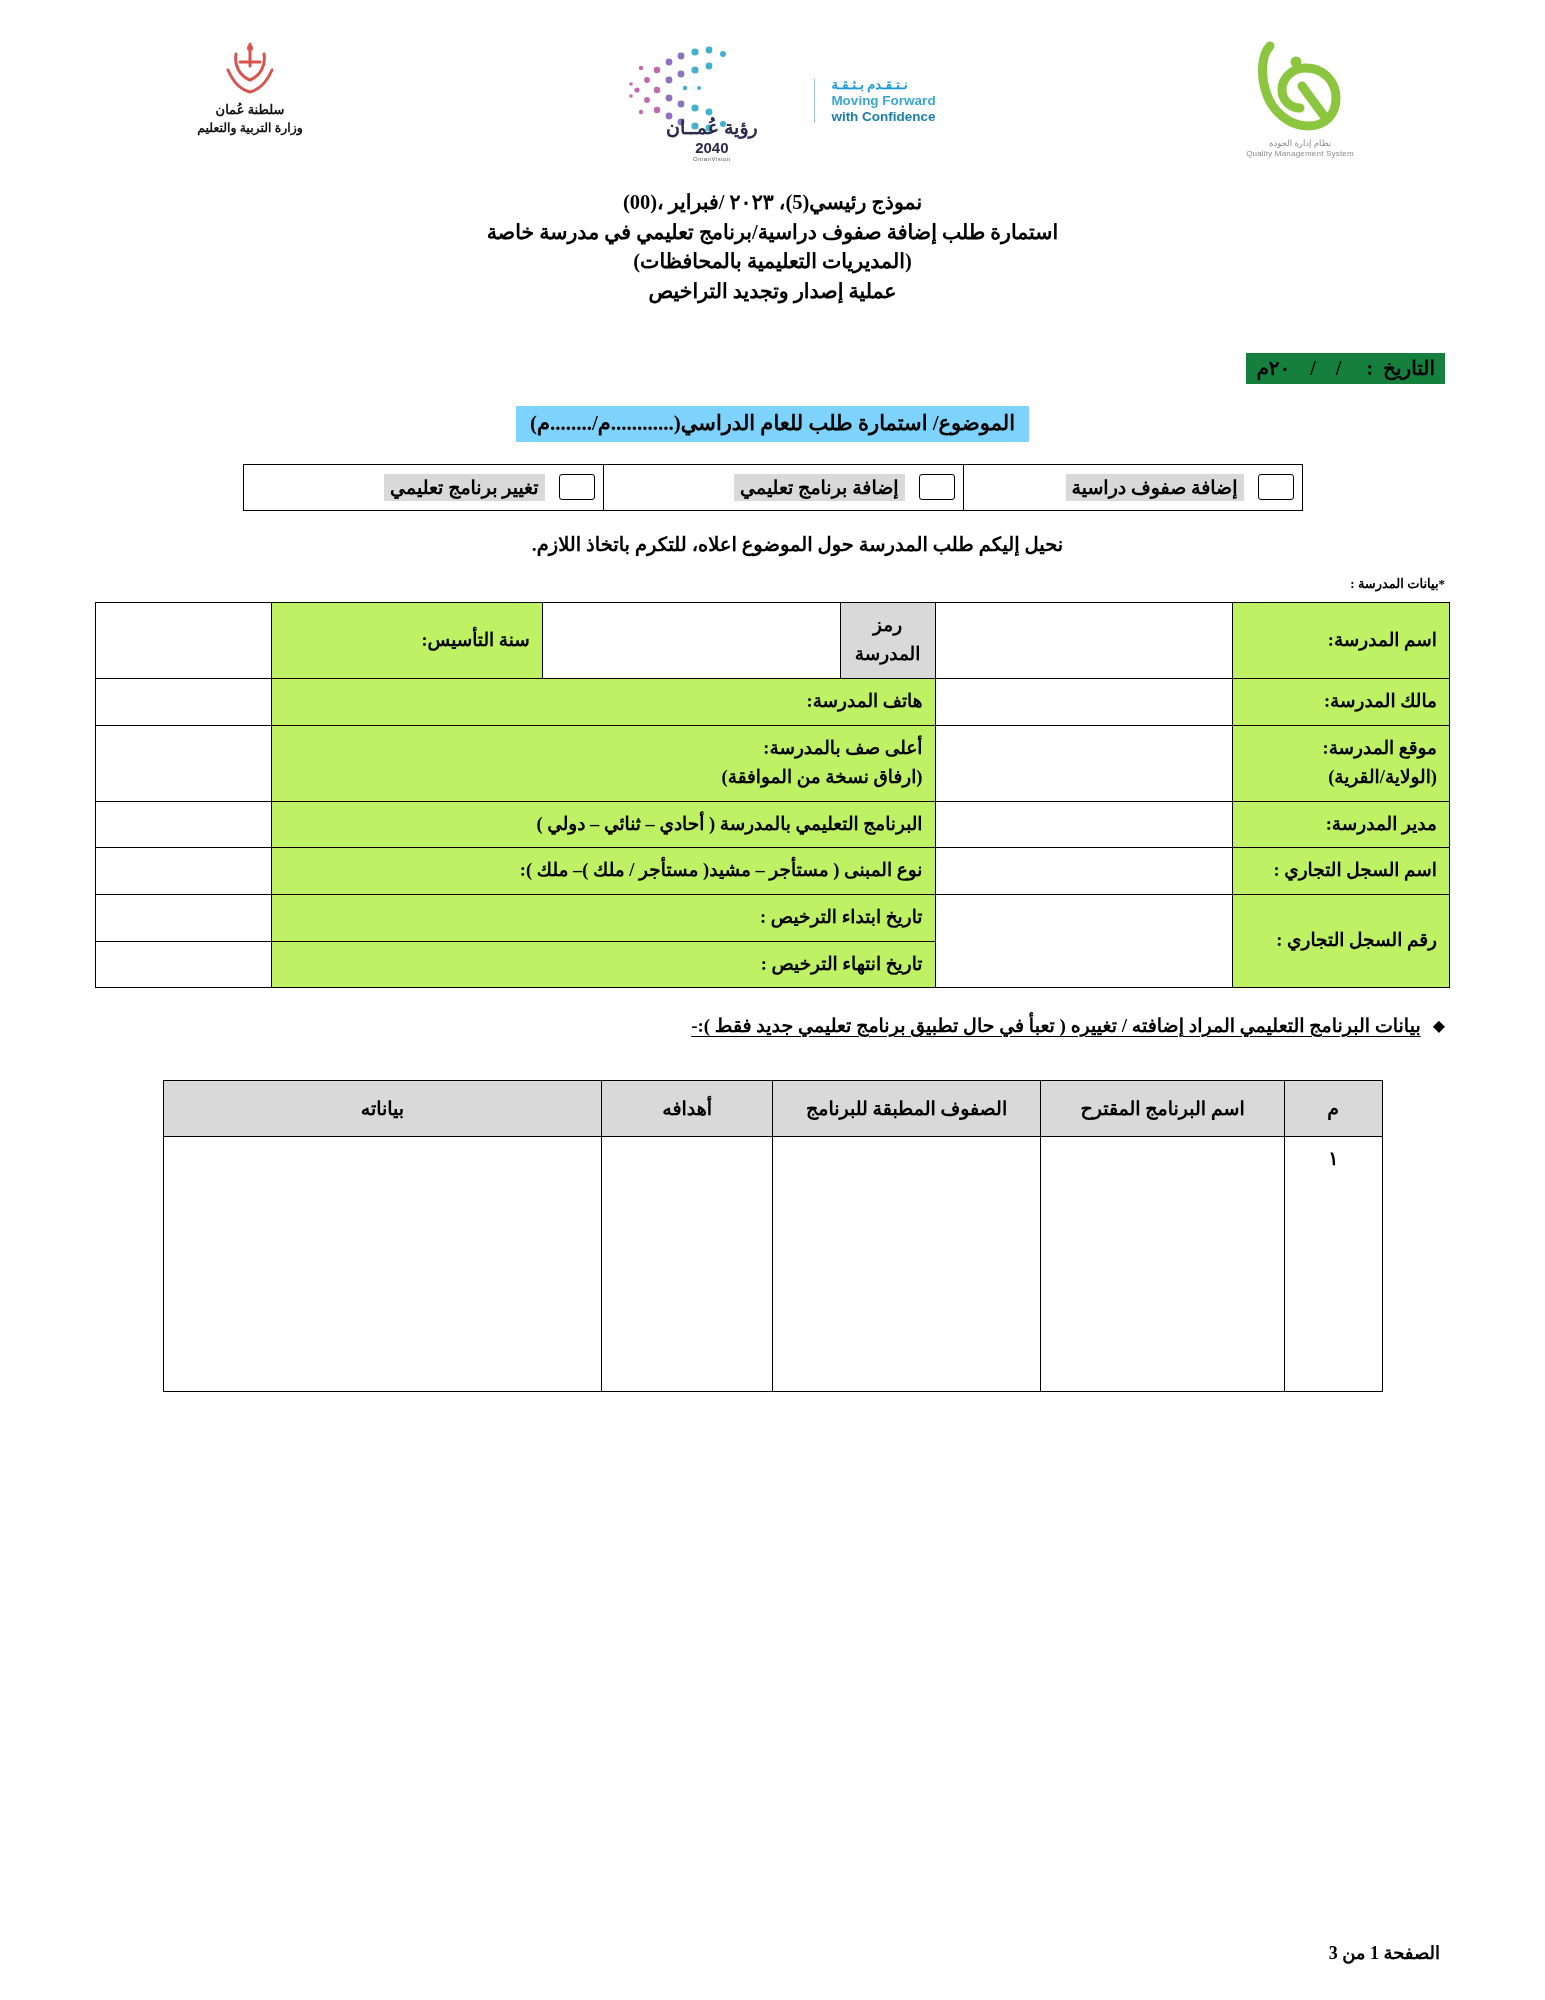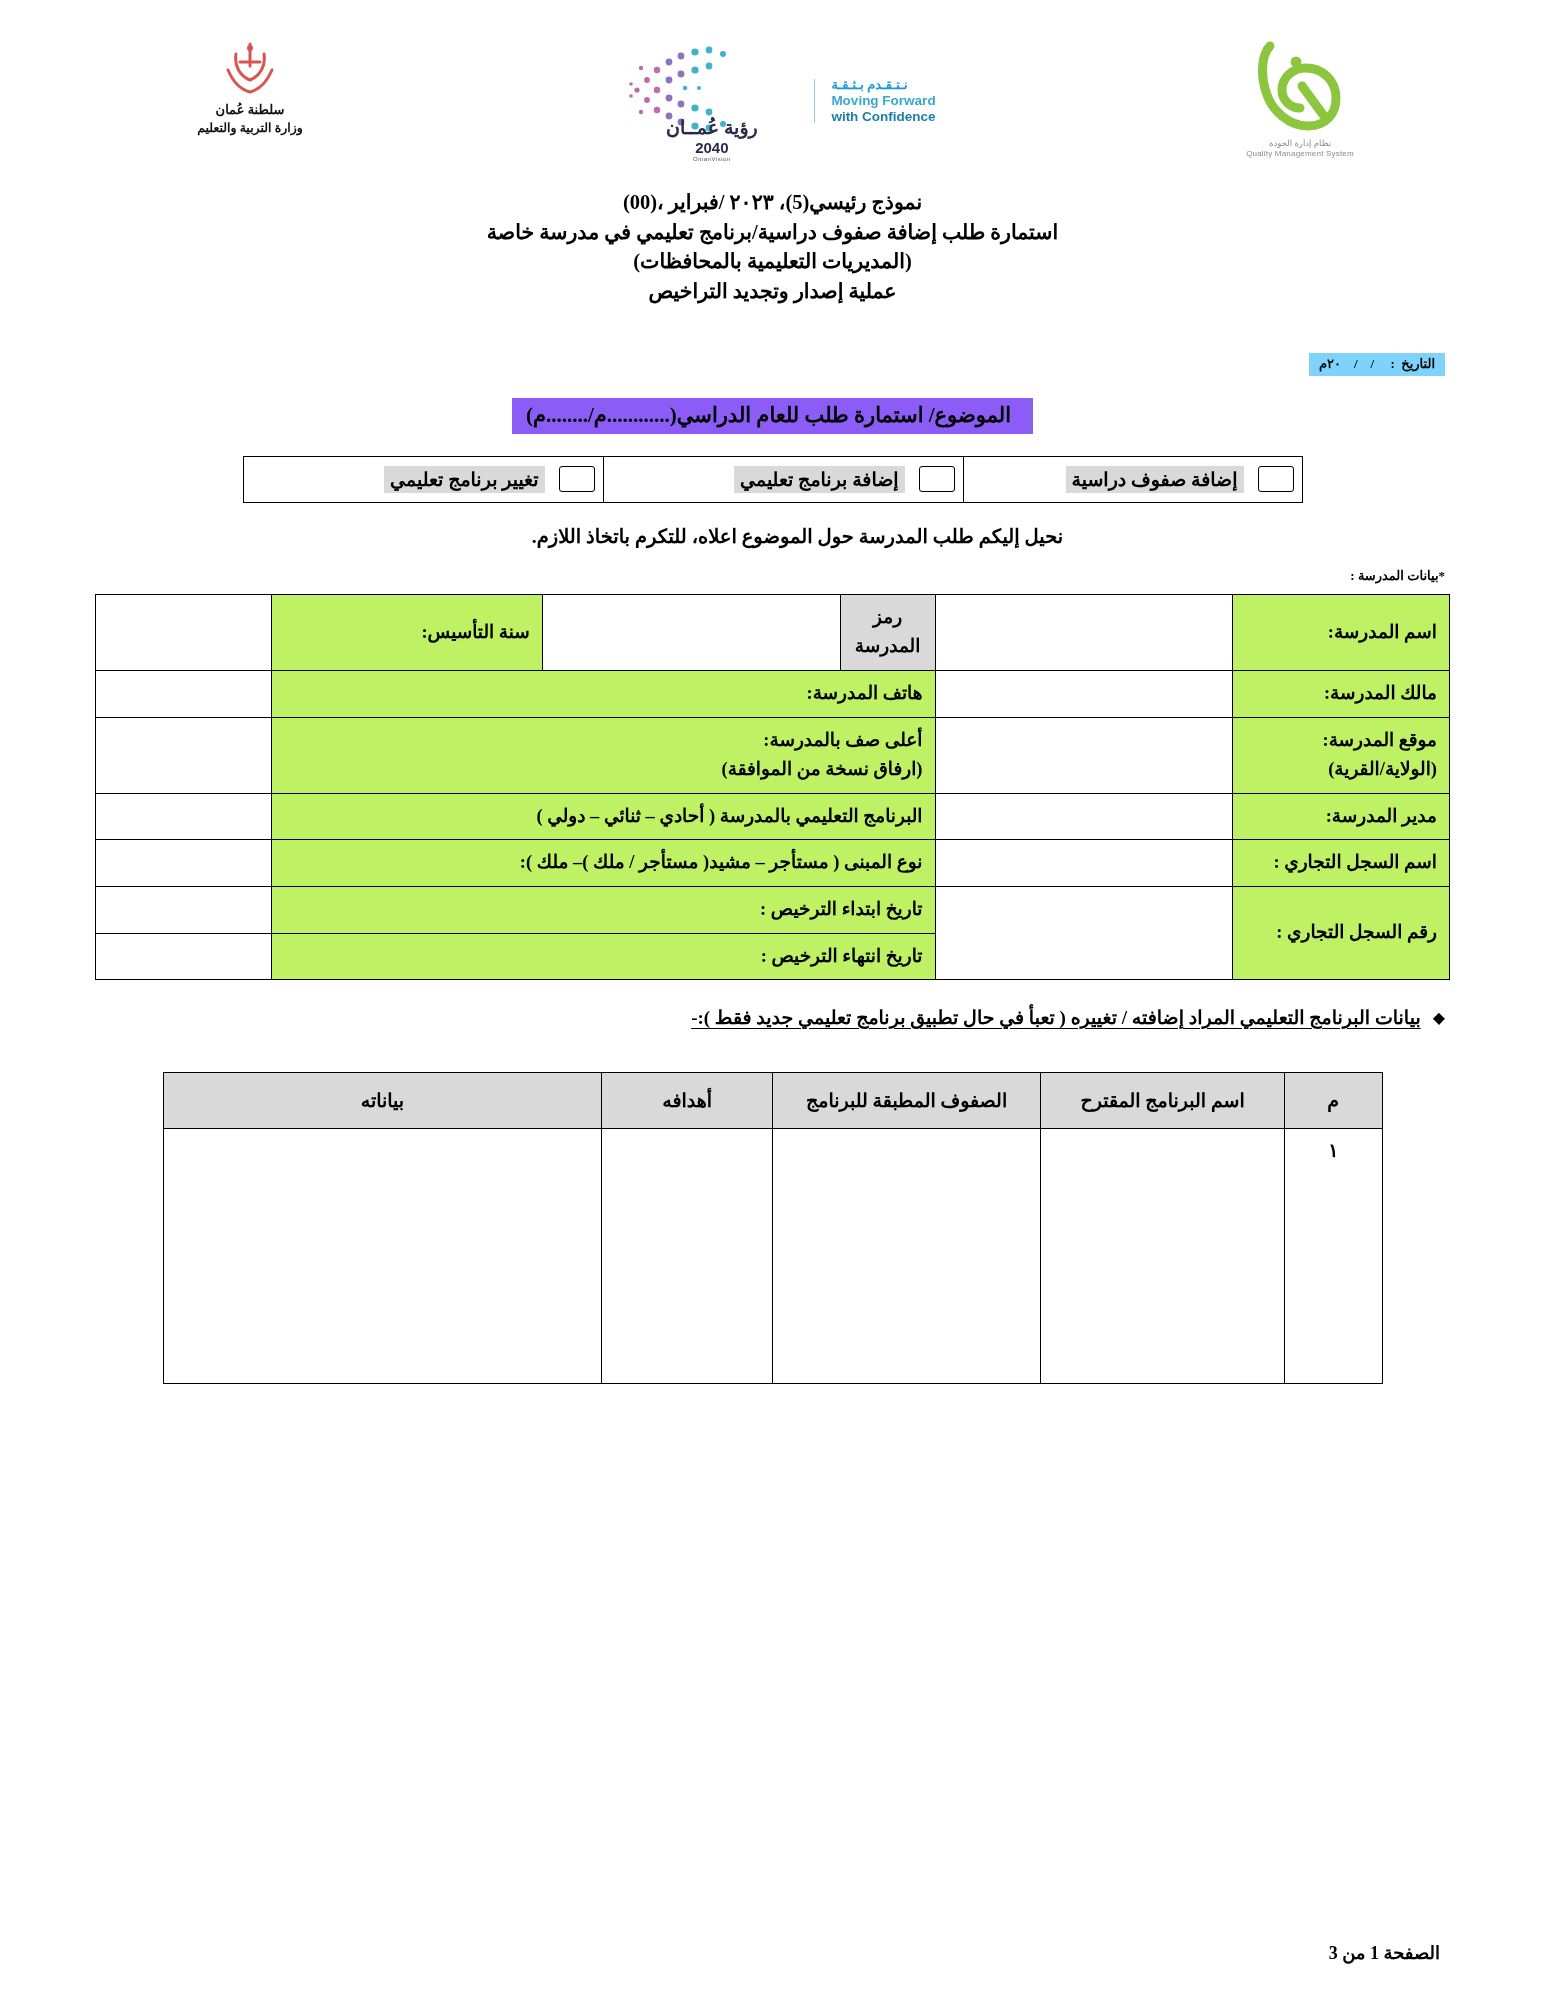--- a/index.html
+++ b/index.html
@@ -54,30 +54,30 @@
   .title-block { text-align: center; margin-top: 8px; }
   .title-line {
     font-weight: bold; font-size: 20.5px; line-height: 1.45; color: #000;
     font-family: "Liberation Serif", serif;
   }
 
   
   .date-row { margin-top: 46px; padding: 0 0 0 0; display: flex; }
   .date-spacer { flex: 1; }
   .date-field {
-    background: #7dd3fc; font-weight: bold; font-size: 13px;
+    background: #15803d; font-weight: bold; font-size: 20px;
     padding: 3px 10px 4px 10px; white-space: pre; margin-right: 0;
   }
   .date-wrap { width: 1545px; padding-right: 100px; }
 
   
   .subject-row { margin-top: 22px; text-align: center; }
   .subject-text {
-    background: #8b5cf6; display: inline-block; font-weight: bold; font-size: 21px;
-    padding: 5px 22px 6px 14px;
+    background: #7dd3fc; display: inline-block; font-weight: bold; font-size: 21px;
+    padding: 5px 14px 6px 14px;
     text-align: center;
   }
 
   
   .check-table {
     width: 1060px; margin: 22px auto 0 auto; border-collapse: collapse;
     table-layout: fixed;
   }
   .check-table td { border: 1.6px solid #000; height: 46px; vertical-align: middle; padding: 0 8px; }
   .cb-label { background: #d9d9d9; font-weight: bold; font-size: 19px; display:inline-block; padding: 2px 6px;}

